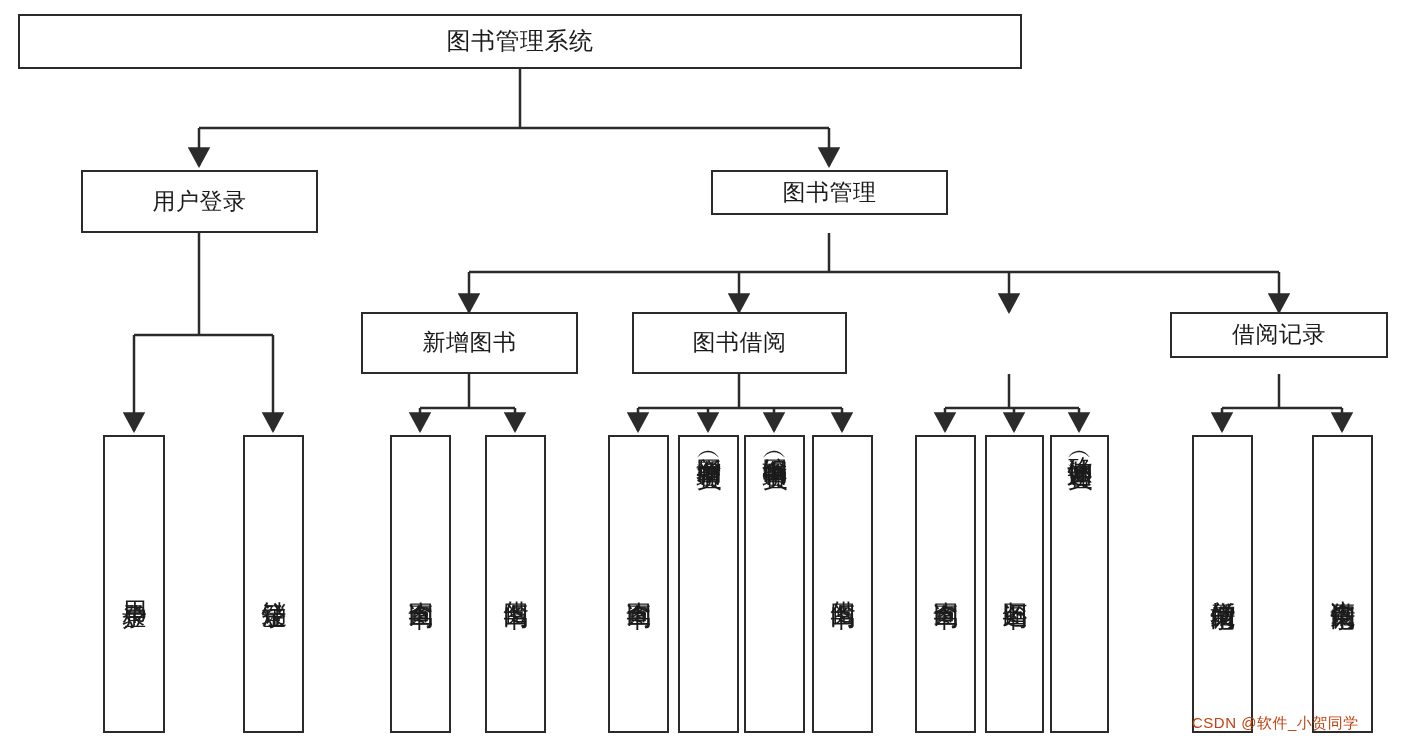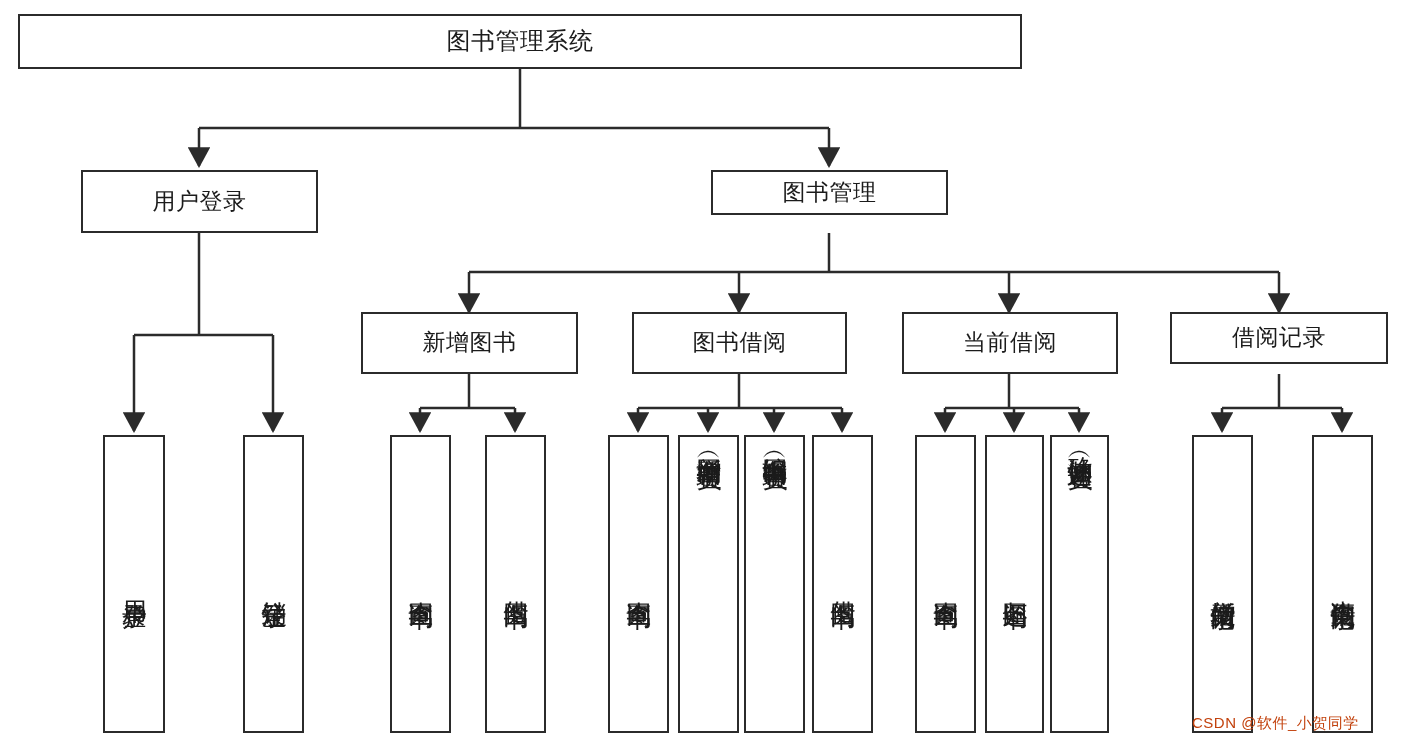--- a/index.html
+++ b/index.html
@@ -137,24 +137,21 @@
   <div class="node node-h" style="left:711px; top:170px; width:237px; height:45px;">
     <span class="node-label">图书管理</span>
   </div>
 
   <div class="node node-h" style="left:361px; top:312px; width:217px; height:62px;">
     <span class="node-label">新增图书</span>
   </div>
   <div class="node node-h" style="left:632px; top:312px; width:215px; height:62px;">
     <span class="node-label">图书借阅</span>
   </div>
-  <div class="node node-h" style="left:902px; top:312px; width:216px; height:62px;">
-    <span class="node-label">当前借阅</span>
-  </div>
-  <div class="node node-h" style="left:1170px; top:312px; width:218px; height:52px;">
+  <div class="node node-h" style="left:1170px; top:312px; width:218px; height:46px;">
     <span class="node-label">借阅记录</span>
   </div>
 
   <div class="node node-v vcenter" style="left:103px; top:435px; width:62px; height:298px;">
     <span class="node-label">用户登录</span>
   </div>
   <div class="node node-v vcenter" style="left:243px; top:435px; width:61px; height:298px;">
     <span class="node-label">注销登录</span>
   </div>
 

